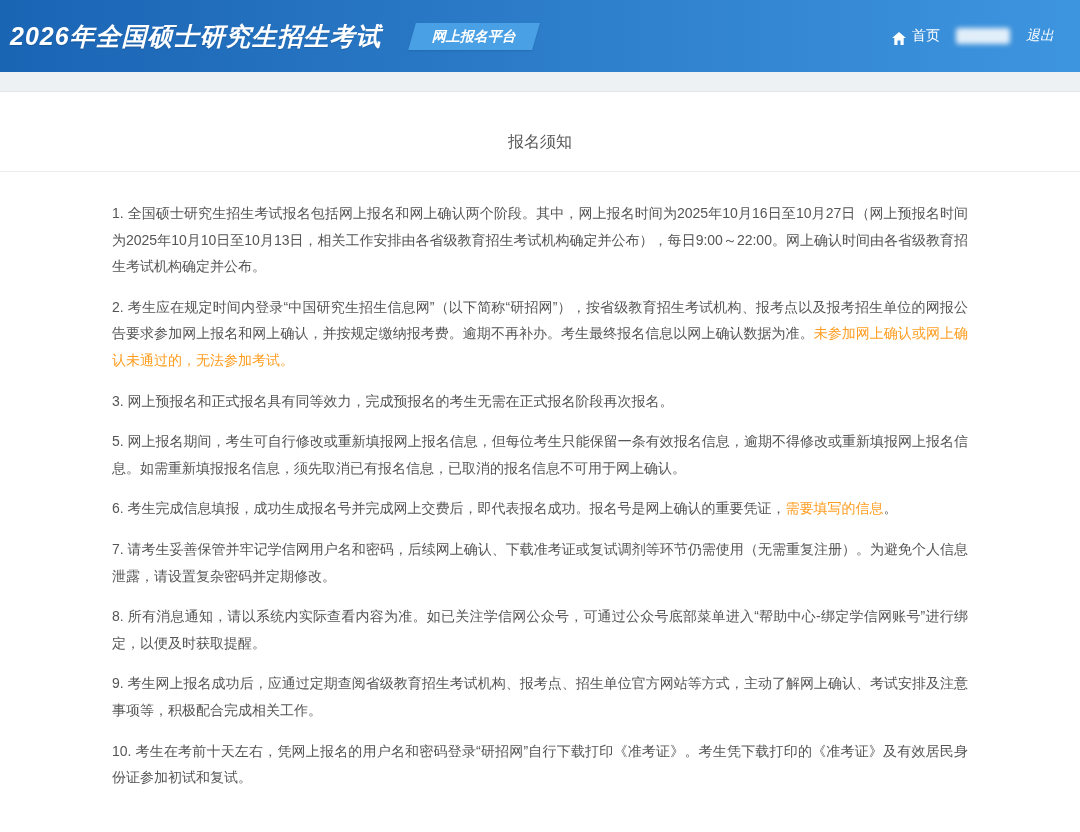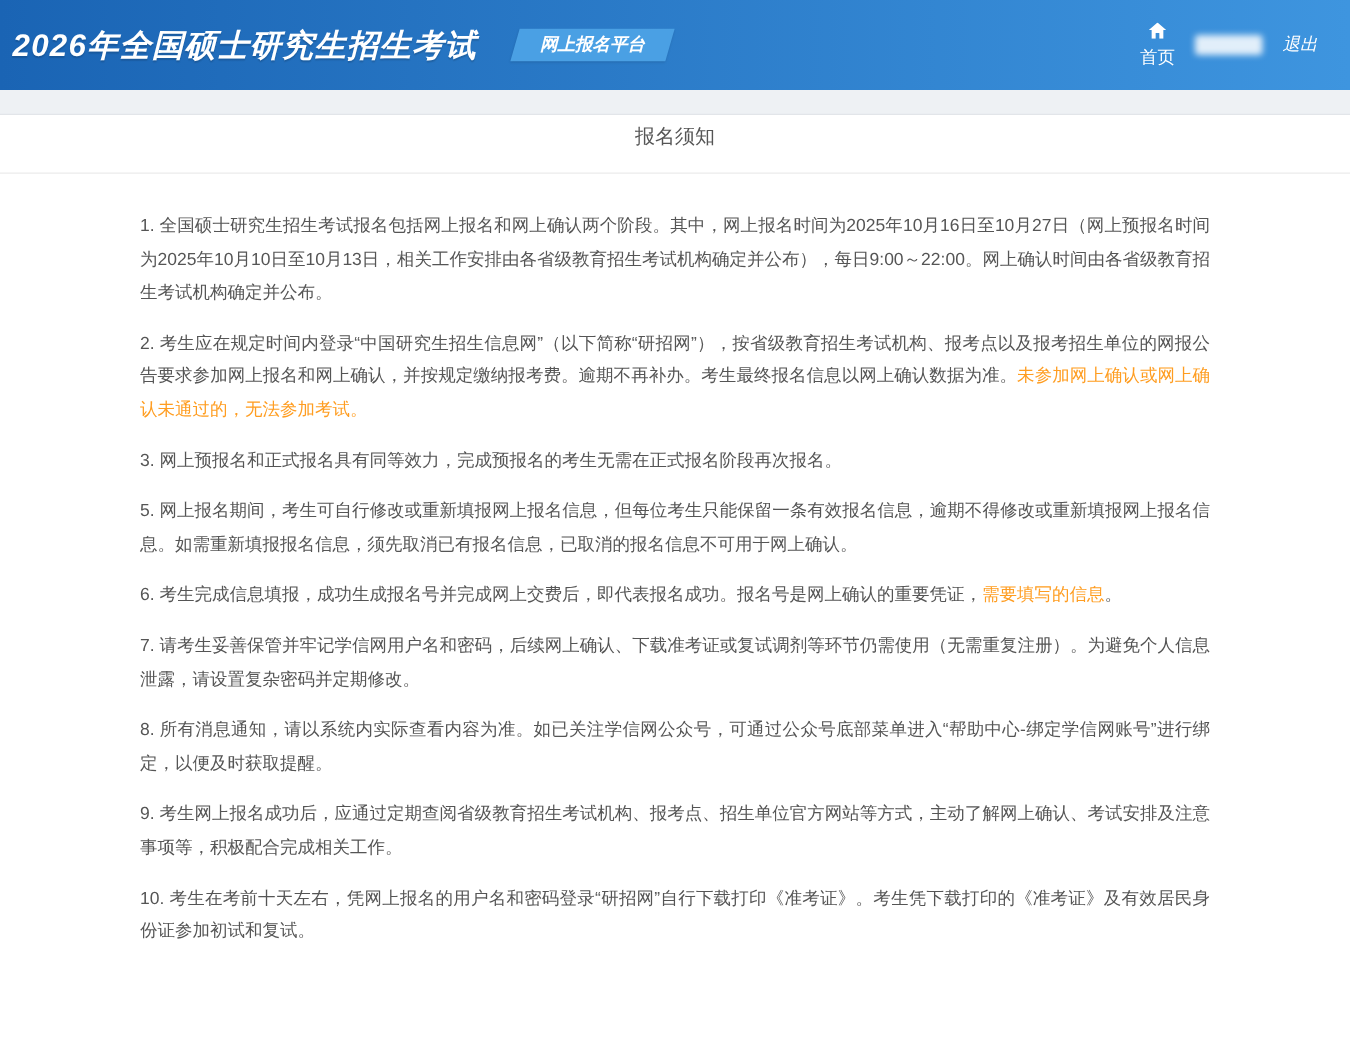--- a/index.html
+++ b/index.html
@@ -34,38 +34,38 @@
     background:var(--badge-bg);
     transform:skewX(-16deg);
     padding:4px 20px;
     box-shadow:0 1px 2px rgba(0,0,0,0.12);
   }
   .platform-badge span{
     display:inline-block;transform:skewX(16deg);
     color:#ffffff;font-size:14px;font-weight:bold;white-space:nowrap;
   }
   .header-right{display:flex;align-items:center;gap:16px;color:#ffffff;font-size:14px;}
-  .home-link{display:flex;align-items:center;gap:6px;color:#ffffff;text-decoration:none;cursor:pointer;flex-direction:column;}
+  .home-link{display:flex;align-items:flex-end;gap:6px;color:#ffffff;text-decoration:none;cursor:pointer;}
   .home-icon{display:inline-flex;align-items:center;}
   .username-blur{
     width:54px;height:16px;border-radius:3px;
     background:rgba(255,255,255,0.85);
     filter:blur(2.5px);
   }
   .logout-link{color:#ffffff;text-decoration:none;cursor:pointer;white-space:nowrap;font-style:italic;}
   
   .subbar{
     height:20px;background:#eef1f4;
     border-bottom:1px solid #e2e5e9;
   }
   
   .notice-title{
     margin:0;text-align:center;color:#555555;
     font-size:16px;font-weight:normal;
-    padding:7px 0 18px;
+    padding:40px 0 18px;
   }
   .title-divider{border-bottom:1px solid #ececec;width:100%;}
   .paragraphs{padding:14px 112px 6px 112px;}
   .para{
     font-size:14px;line-height:1.9;color:#555555;
     margin:14px 0;text-align:justify;
   }
   .seg-normal{color:#555555;}
   .seg-warning{color:var(--warning);}
   .seg-link{color:var(--link);text-decoration:none;margin:0 3px;cursor:pointer;}

